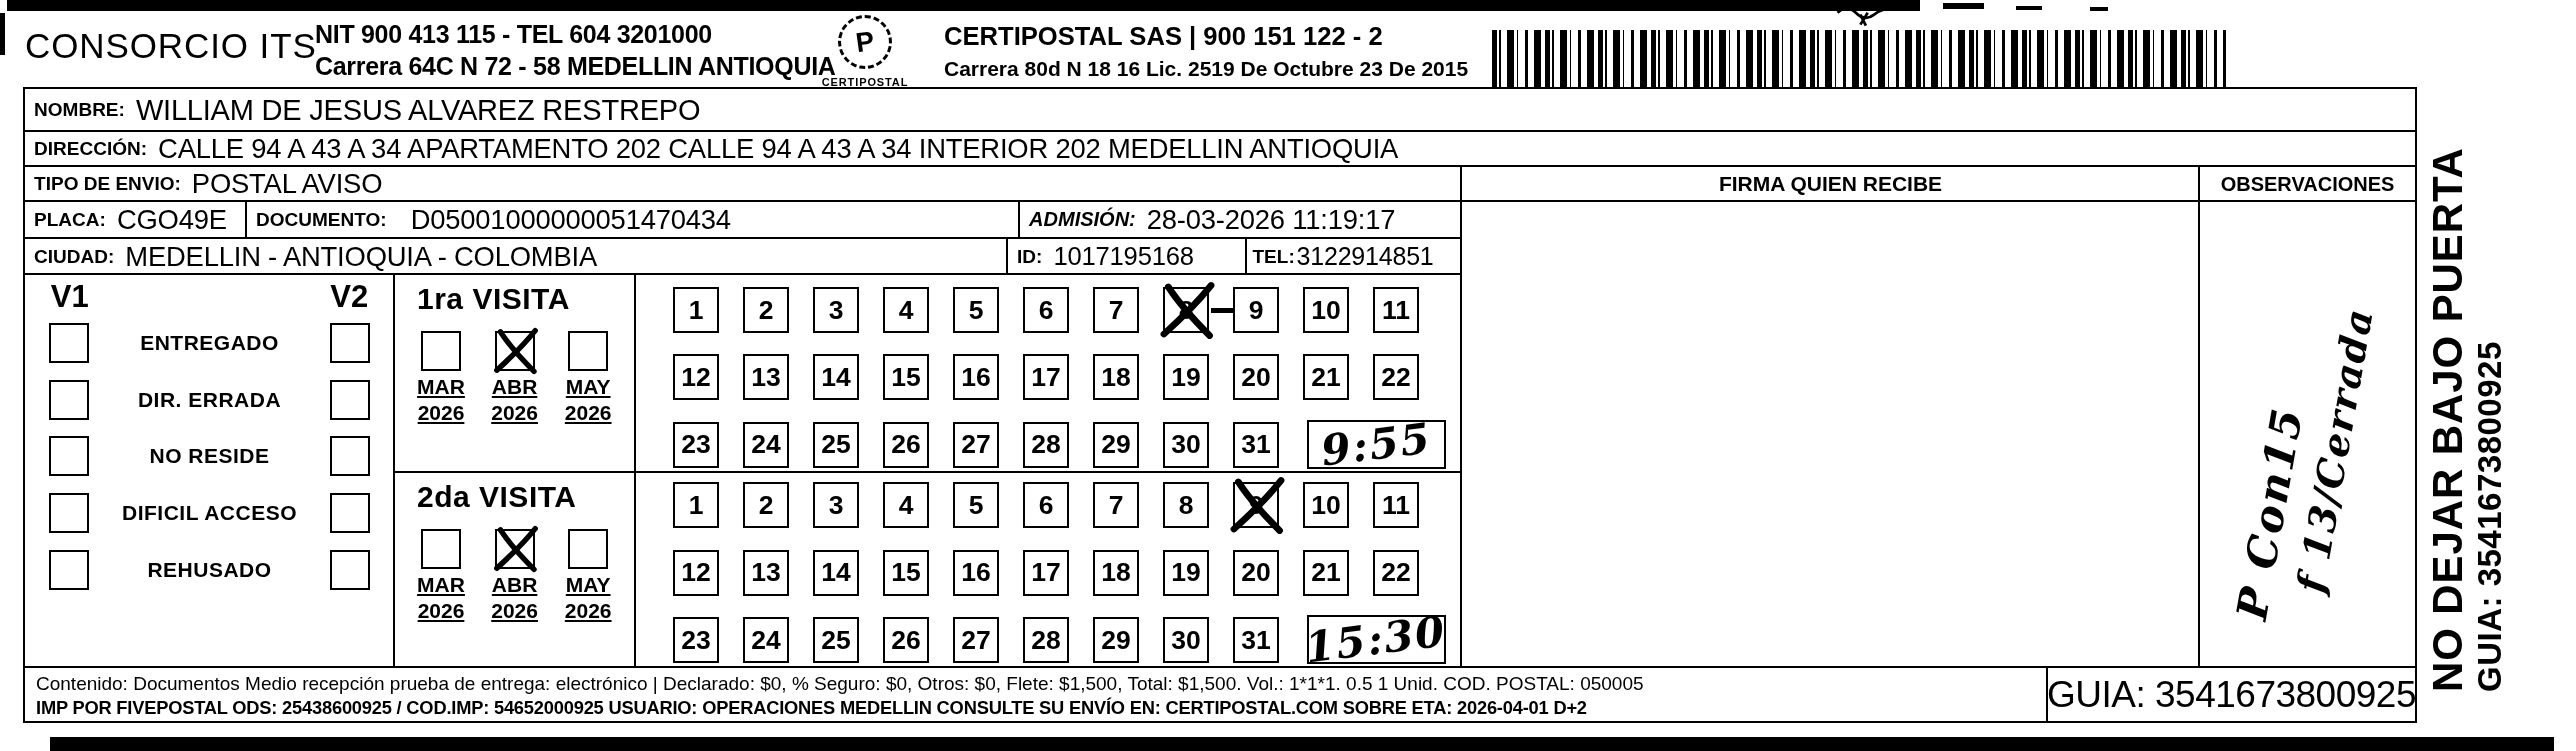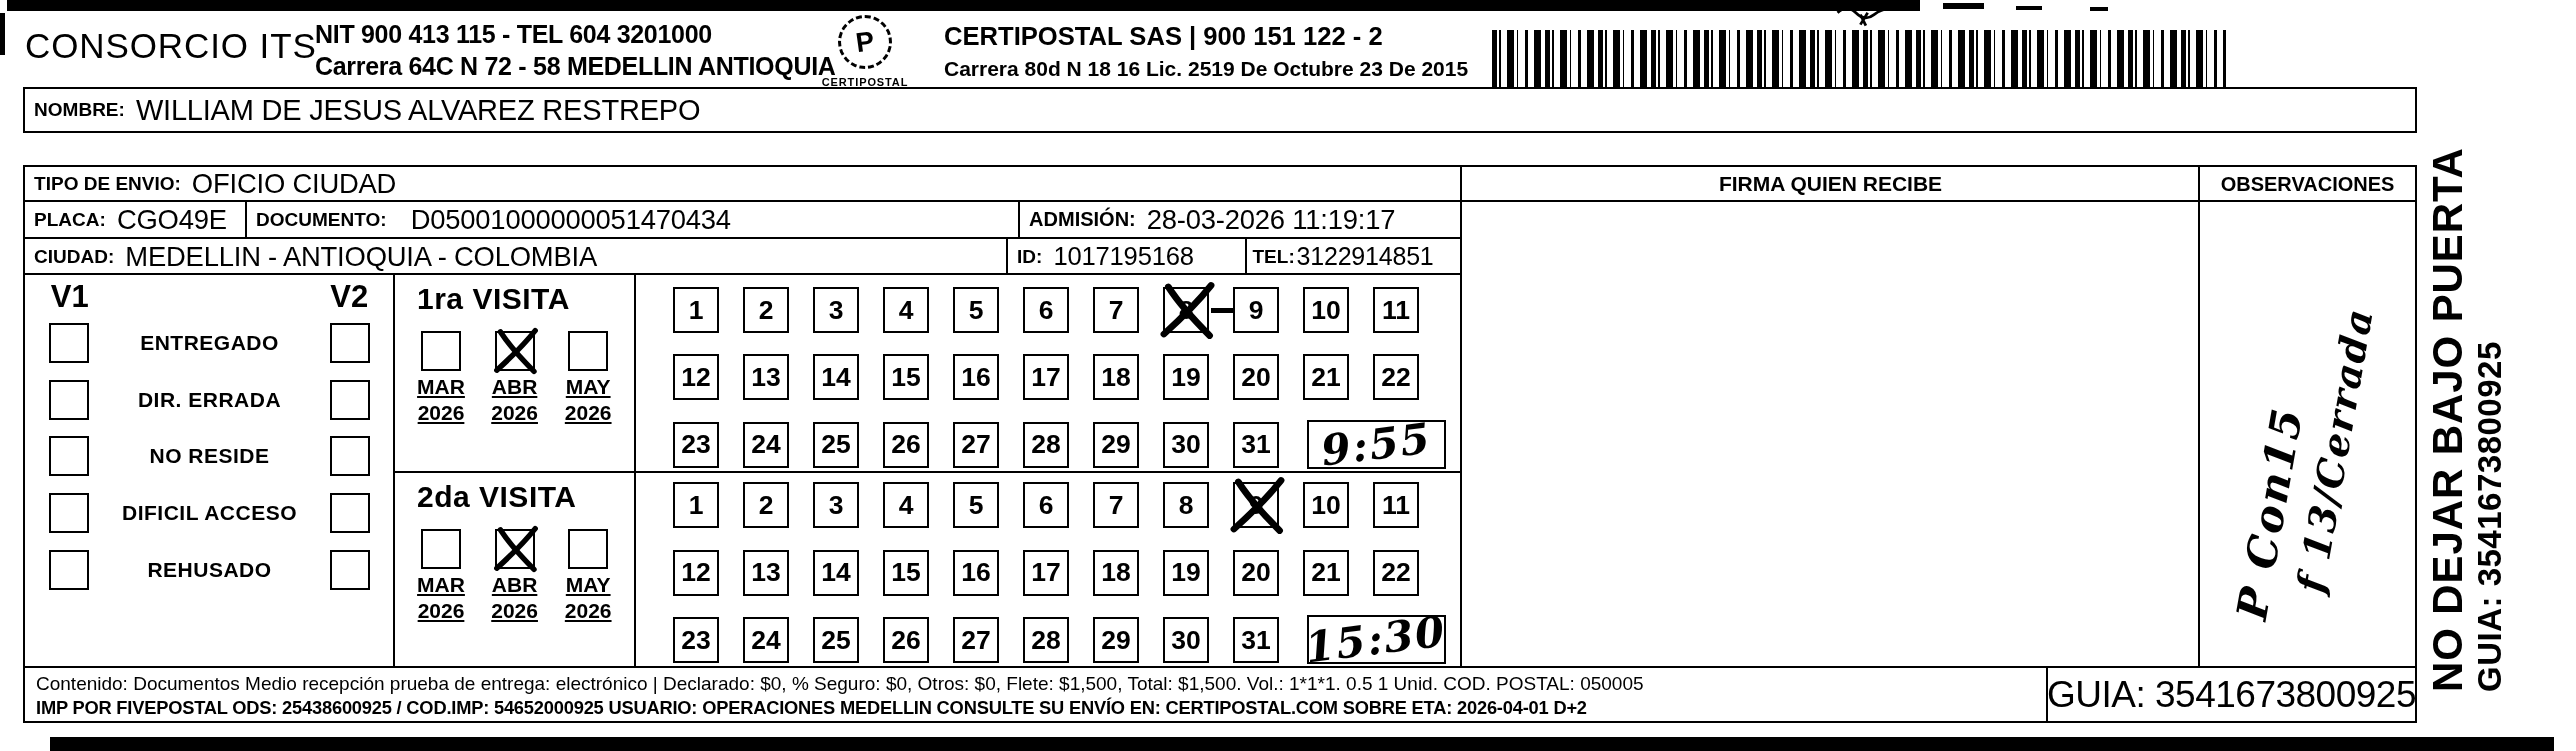--- a/index.html
+++ b/index.html
@@ -112,38 +112,42 @@
     <div class="logo-tagline"></div>
   </div>
   <div class="abs certline1" style="left:944px;top:22px;">CERTIPOSTAL SAS | 900 151 122 - 2</div>
   <div class="abs certline2" style="left:944px;top:57px;">Carrera 80d N 18 16  Lic. 2519 De Octubre 23 De 2015</div>
   <div class="abs barcode" style="left:1492px;top:30px;width:734px;height:57px;"></div>
 
   <div class="abs cell" style="left:23px;top:87px;width:2394px;height:46px;">
     <span class="lbl">NOMBRE:</span>
     <span class="val val-big">WILLIAM DE JESUS ALVAREZ RESTREPO</span>
   </div>
+  <div class="abs cell" style="left:23px;top:130px;width:2394px;height:37px;">
+    <span class="lbl">DIRECCIÓN:</span>
+    <span class="val">CALLE 94 A  43 A   34 APARTAMENTO 202 CALLE 94 A  43 A 34 INTERIOR 202 MEDELLIN ANTIOQUIA</span>
+  </div>
 
   <div class="abs cell" style="left:23px;top:165px;width:1440px;height:38px;">
     <span class="lbl">TIPO DE ENVIO:</span>
-    <span class="val">OFICIO CIUDAD</span>
+    <span class="val">POSTAL AVISO</span>
   </div>
   <div class="abs cell hdrcell" style="left:1460px;top:165px;width:741px;height:38px;">FIRMA QUIEN RECIBE</div>
   <div class="abs cell hdrcell" style="left:2198px;top:165px;width:219px;height:38px;font-size:20px;">OBSERVACIONES</div>
 
   <div class="abs cell" style="left:23px;top:200px;width:225px;height:39px;">
     <span class="lbl">PLACA:</span>
     <span class="val">CGO49E</span>
   </div>
   <div class="abs cell" style="left:245px;top:200px;width:775px;height:39px;gap:13px;">
     <span class="lbl">DOCUMENTO:</span>
     <span class="val">D05001000000051470434</span>
   </div>
   <div class="abs cell" style="left:1018px;top:200px;width:445px;height:39px;">
-    <span class="lbl" style="font-size:20px;">ADMISIÓN:</span>
+    <span class="lbl" style="font-size:20px;font-style:italic;">ADMISIÓN:</span>
     <span class="val">28-03-2026 11:19:17</span>
   </div>
 
   <div class="abs cell" style="left:23px;top:237px;width:986px;height:39px;">
     <span class="lbl">CIUDAD:</span>
     <span class="val">MEDELLIN - ANTIOQUIA - COLOMBIA</span>
   </div>
   <div class="abs cell" style="left:1006px;top:237px;width:242px;height:39px;">
     <span class="lbl">ID:</span>
     <span class="val" style="font-size:25.6px;">1017195168</span>

